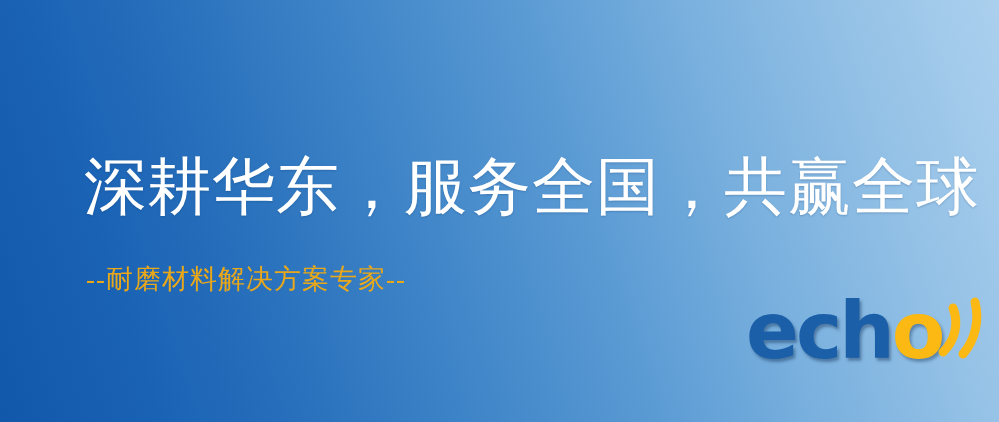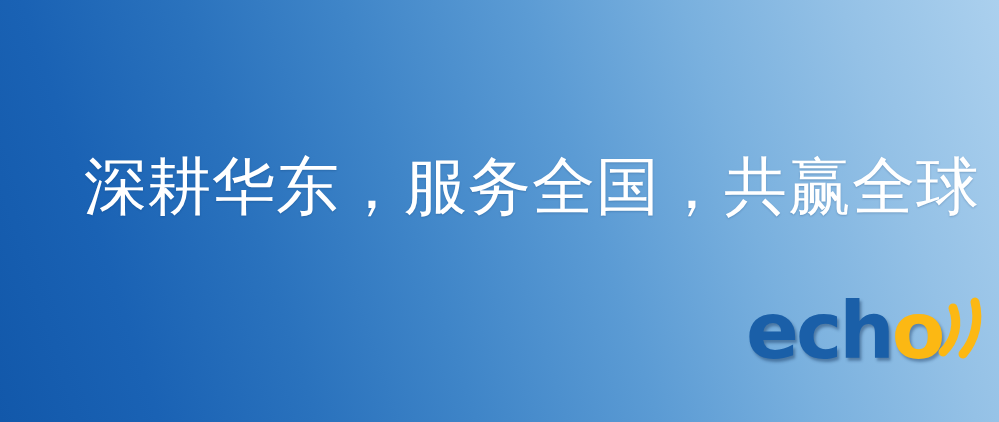--- a/index.html
+++ b/index.html
@@ -123,20 +123,21 @@
     letter-spacing: 0;
   }
 </style>
 </head>
 <body>
 
 <div id="banner">
 
   <h1 class="headline">深耕华东，服务全国，共赢全球</h1>
 
+  <p class="subtitle">--耐磨材料解决方案专家--</p>
 
   <div class="logo">
 
     <div class="logo-wordmark">
 
       <div class="logo-echo"><span>ech</span><span class="o-gold">o</span></div>
 
       <svg class="signal-arcs" viewBox="0 0 72 74" aria-hidden="true">
         <g fill="none" stroke="#fcb813" stroke-linecap="round">
           <path d="M 17 60 A 40 40 0 0 0 27 16" stroke-width="9"></path>

